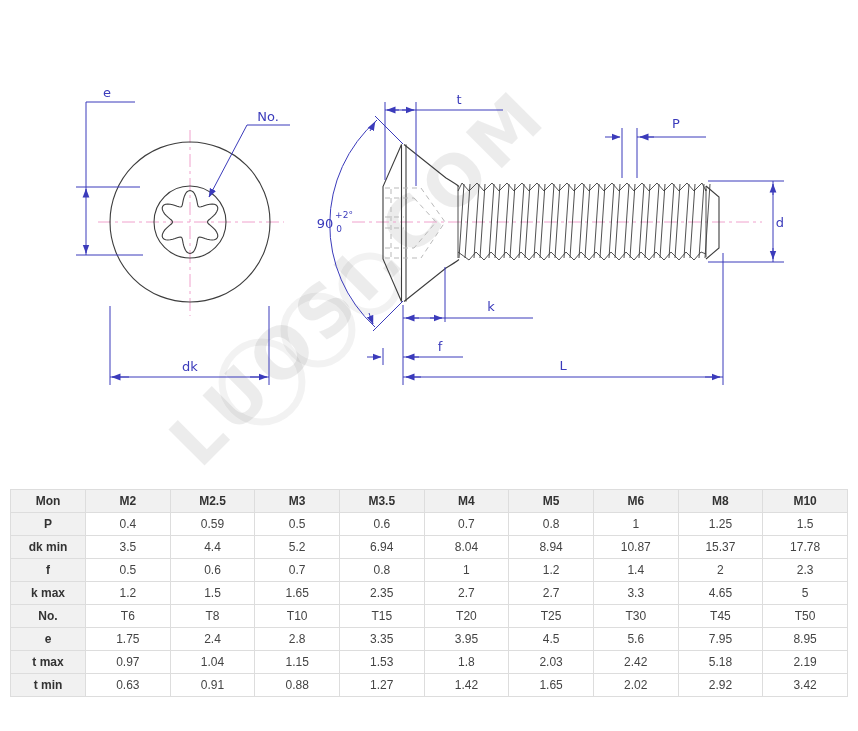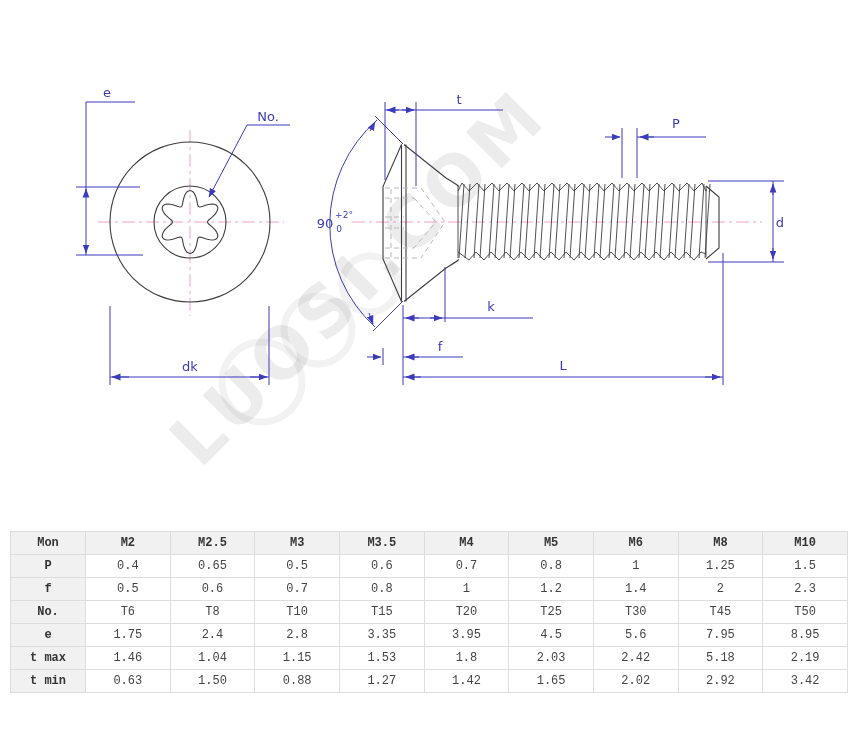--- a/index.html
+++ b/index.html
@@ -11,21 +11,21 @@
   .center{stroke:var(--centerline);stroke-width:1;fill:none;stroke-dasharray:13 4 3 4;}
   .hidden-line{stroke:var(--hidden);stroke-width:1;fill:none;stroke-dasharray:5 4;}
   .dim{stroke:var(--dim);stroke-width:1;fill:none;}
   .dim-fill{fill:var(--dim);}
   .dim-text{fill:var(--dim);font-family:"DejaVu Sans",sans-serif;font-size:13px;}
   .dim-text-sm{fill:var(--dim);font-family:"DejaVu Sans",sans-serif;font-size:9px;}
   .wm{fill:rgba(0,0,0,0.075);font-family:"DejaVu Sans",sans-serif;font-weight:bold;}
   .wmc{stroke:rgba(0,0,0,0.05);stroke-width:7;fill:none;}
   .table-wrap{position:absolute;left:10px;top:489px;width:838px;}
   table{width:100%;border-collapse:collapse;table-layout:fixed;
-        font-family:Liberation Mono, monospace;font-size:12px;color:#444;margin-top:42px;}
+        font-family:Liberation Sans, sans-serif;font-size:12px;color:#444;}
   th,td{border:1px solid var(--tborder);height:22px;text-align:center;vertical-align:middle;padding:0;}
   th{background:var(--thbg);color:#333;font-weight:bold;font-size:12px;}
   td{background:#fff;}
 </style>
 </head>
 <body>
 
 <div class="canvas">
 
 <svg width="858" height="482" viewBox="0 0 858 482">
@@ -180,42 +180,66 @@
             <th>M5</th>
             <th>M6</th>
             <th>M8</th>
             <th>M10</th>
           </tr>
         </thead>
         <tbody>
           <tr>
             <th>P</th>
             <td>0.4</td>
-            <td>0.65</td>
+            <td>0.59</td>
             <td>0.5</td>
             <td>0.6</td>
             <td>0.7</td>
             <td>0.8</td>
             <td>1</td>
             <td>1.25</td>
             <td>1.5</td>
+          </tr>
+          <tr>
+            <th>dk min</th>
+            <td>3.5</td>
+            <td>4.4</td>
+            <td>5.2</td>
+            <td>6.94</td>
+            <td>8.04</td>
+            <td>8.94</td>
+            <td>10.87</td>
+            <td>15.37</td>
+            <td>17.78</td>
           </tr>
           <tr>
             <th>f</th>
             <td>0.5</td>
             <td>0.6</td>
             <td>0.7</td>
             <td>0.8</td>
             <td>1</td>
             <td>1.2</td>
             <td>1.4</td>
             <td>2</td>
             <td>2.3</td>
           </tr>
           <tr>
+            <th>k max</th>
+            <td>1.2</td>
+            <td>1.5</td>
+            <td>1.65</td>
+            <td>2.35</td>
+            <td>2.7</td>
+            <td>2.7</td>
+            <td>3.3</td>
+            <td>4.65</td>
+            <td>5</td>
+          </tr>
+          <tr>
             <th>No.</th>
             <td>T6</td>
             <td>T8</td>
             <td>T10</td>
             <td>T15</td>
             <td>T20</td>
             <td>T25</td>
             <td>T30</td>
             <td>T45</td>
             <td>T50</td>
@@ -227,34 +251,34 @@
             <td>2.8</td>
             <td>3.35</td>
             <td>3.95</td>
             <td>4.5</td>
             <td>5.6</td>
             <td>7.95</td>
             <td>8.95</td>
           </tr>
           <tr>
             <th>t max</th>
-            <td>1.46</td>
+            <td>0.97</td>
             <td>1.04</td>
             <td>1.15</td>
             <td>1.53</td>
             <td>1.8</td>
             <td>2.03</td>
             <td>2.42</td>
             <td>5.18</td>
             <td>2.19</td>
           </tr>
           <tr>
             <th>t min</th>
             <td>0.63</td>
-            <td>1.50</td>
+            <td>0.91</td>
             <td>0.88</td>
             <td>1.27</td>
             <td>1.42</td>
             <td>1.65</td>
             <td>2.02</td>
             <td>2.92</td>
             <td>3.42</td>
           </tr>
         </tbody>
       </table>

